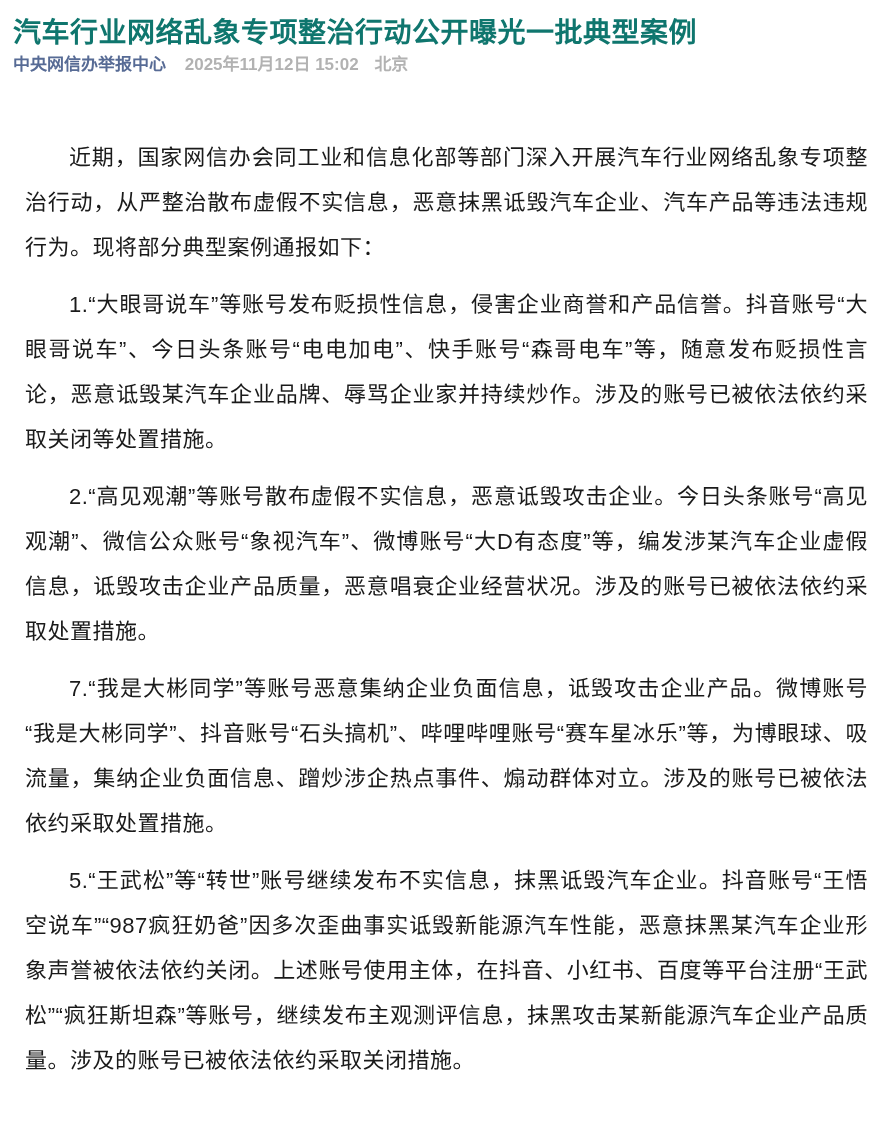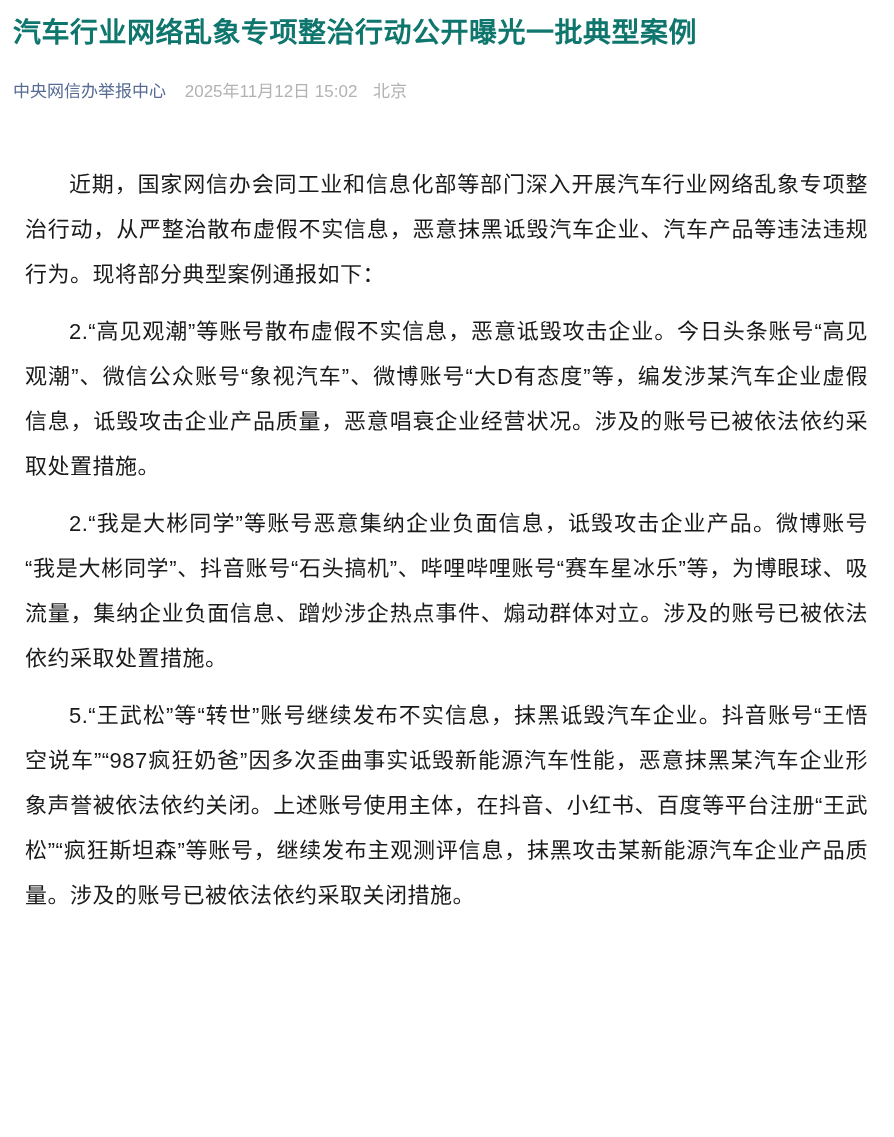--- a/index.html
+++ b/index.html
@@ -18,24 +18,24 @@
   }
   .article-title {
     font-size: 28px;
     line-height: 1.38;
     font-weight: 700;
     color: #0f766e;
     margin: 2px 0 0 0;
     letter-spacing: 0.5px;
   }
   .byline {
-    margin-top: 27px;
     font-size: 17px;
     line-height: 24px;
     white-space: nowrap;
+    font-weight: bold;
   }
   .byline .account {
     color: #576b95;
     cursor: pointer;
   }
   .byline .meta {
     color: #b2b2b2;
   }
   .byline .meta.date { margin-left: 14px; }
   .byline .meta.loc  { margin-left: 11px; }
@@ -61,18 +61,19 @@
   <h1 class="article-title">汽车行业网络乱象专项整治行动公开曝光一批典型案例</h1>
 
   <div class="byline">
     <span class="account">中央网信办举报中心</span>
     <span class="meta date">2025年11月12日 15:02</span>
     <span class="meta loc">北京</span>
   </div>
 
   <div class="article-body">
     <p>近期，国家网信办会同工业和信息化部等部门深入开展汽车行业网络乱象专项整治行动，从严整治散布虚假不实信息，恶意抹黑诋毁汽车企业、汽车产品等违法违规行为。现将部分典型案例通报如下：</p>
+    <p>1.“大眼哥说车”等账号发布贬损性信息，侵害企业商誉和产品信誉。抖音账号“大眼哥说车”、今日头条账号“电电加电”、快手账号“森哥电车”等，随意发布贬损性言论，恶意诋毁某汽车企业品牌、辱骂企业家并持续炒作。涉及的账号已被依法依约采取关闭等处置措施。</p>
     <p>2.“高见观潮”等账号散布虚假不实信息，恶意诋毁攻击企业。今日头条账号“高见观潮”、微信公众账号“象视汽车”、微博账号“大D有态度”等，编发涉某汽车企业虚假信息，诋毁攻击企业产品质量，恶意唱衰企业经营状况。涉及的账号已被依法依约采取处置措施。</p>
-    <p>2.“我是大彬同学”等账号恶意集纳企业负面信息，诋毁攻击企业产品。微博账号“我是大彬同学”、抖音账号“石头搞机”、哔哩哔哩账号“赛车星冰乐”等，为博眼球、吸流量，集纳企业负面信息、蹭炒涉企热点事件、煽动群体对立。涉及的账号已被依法依约采取处置措施。</p>
+    <p>7.“我是大彬同学”等账号恶意集纳企业负面信息，诋毁攻击企业产品。微博账号“我是大彬同学”、抖音账号“石头搞机”、哔哩哔哩账号“赛车星冰乐”等，为博眼球、吸流量，集纳企业负面信息、蹭炒涉企热点事件、煽动群体对立。涉及的账号已被依法依约采取处置措施。</p>
     <p>5.“王武松”等“转世”账号继续发布不实信息，抹黑诋毁汽车企业。抖音账号“王悟空说车”“987疯狂奶爸”因多次歪曲事实诋毁新能源汽车性能，恶意抹黑某汽车企业形象声誉被依法依约关闭。上述账号使用主体，在抖音、小红书、百度等平台注册“王武松”“疯狂斯坦森”等账号，继续发布主观测评信息，抹黑攻击某新能源汽车企业产品质量。涉及的账号已被依法依约采取关闭措施。</p>
   </div>
 
 </div>
 
 </body></html>

